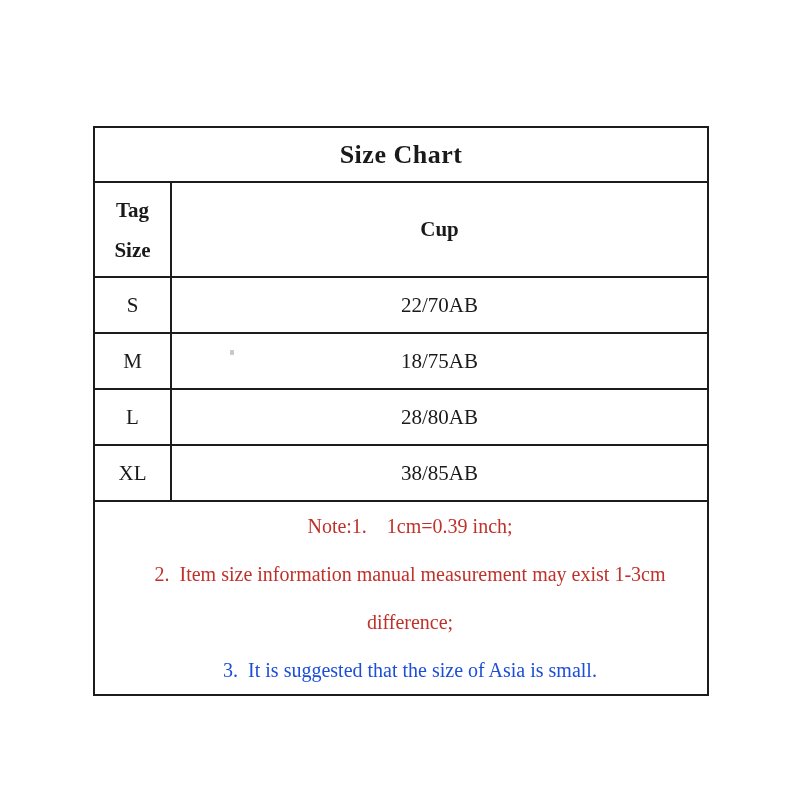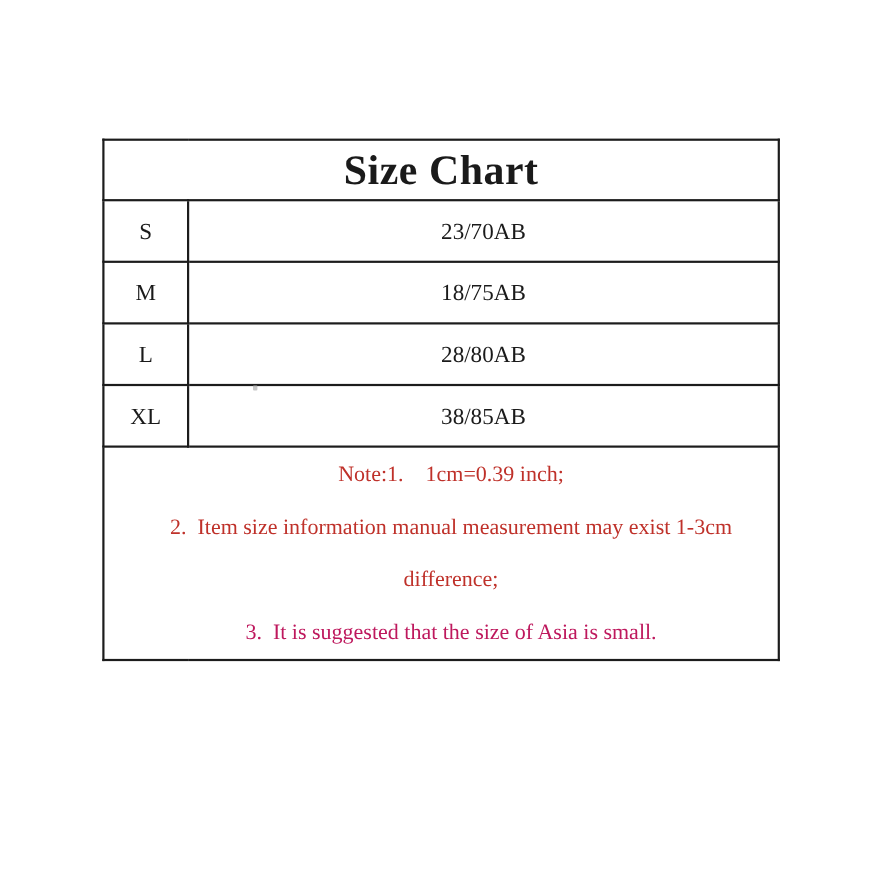--- a/index.html
+++ b/index.html
@@ -28,21 +28,21 @@
     border: 2px solid #1c1c1c;
     padding: 0;
     vertical-align: middle;
     text-align: center;
   }
   col.c-size { width: 77px; }
   col.c-cup  { width: 537px; }
 
   .title-cell {
     height: 53px;
-    font-size: 38px;
+    font-size: 26px;
     font-weight: bold;
     letter-spacing: 0.5px;
   }
   .header-cell {
     height: 93px;
     font-size: 21px;
     font-weight: bold;
   }
   .tag-size-cell .hline {
     line-height: 40px;
@@ -81,39 +81,46 @@
   <table class="size-chart">
     <colgroup>
       <col class="c-size">
       <col class="c-cup">
     </colgroup>
     <tbody>
         <tr>
       <td class="title-cell" colspan="2">Size Chart</td>
     </tr>
     <tr>
+      <td class="header-cell tag-size-cell">
+        <div class="hline">Tag</div>
+        <div class="hline">Size</div>
+      </td>
+      <td class="header-cell">Cup</td>
+    </tr>
+    <tr>
       <td class="data-cell">S</td>
-      <td class="data-cell">23/70AB</td>
+      <td class="data-cell">22/70AB</td>
     </tr>
     <tr>
       <td class="data-cell">M</td>
       <td class="data-cell">18/75AB</td>
     </tr>
     <tr>
       <td class="data-cell">L</td>
       <td class="data-cell">28/80AB</td>
     </tr>
     <tr>
       <td class="data-cell">XL</td>
       <td class="data-cell">38/85AB</td>
     </tr>
     <tr>
       <td class="notes-cell" colspan="2">
         <div class="note" style="color: rgb(191, 49, 42);">Note:1.    1cm=0.39 inch;</div>
         <div class="note" style="color: rgb(191, 49, 42);">2.  Item size information manual measurement may exist 1-3cm difference;</div>
-        <div class="note" style="color: #be185d;">3.  It is suggested that the size of Asia is small.</div>
+        <div class="note" style="color: #1d4ed8;">3.  It is suggested that the size of Asia is small.</div>
       </td>
     </tr>
   </tbody>
     </table>
 </div>
 
 <div class="speck"></div>
 
 </body></html>

